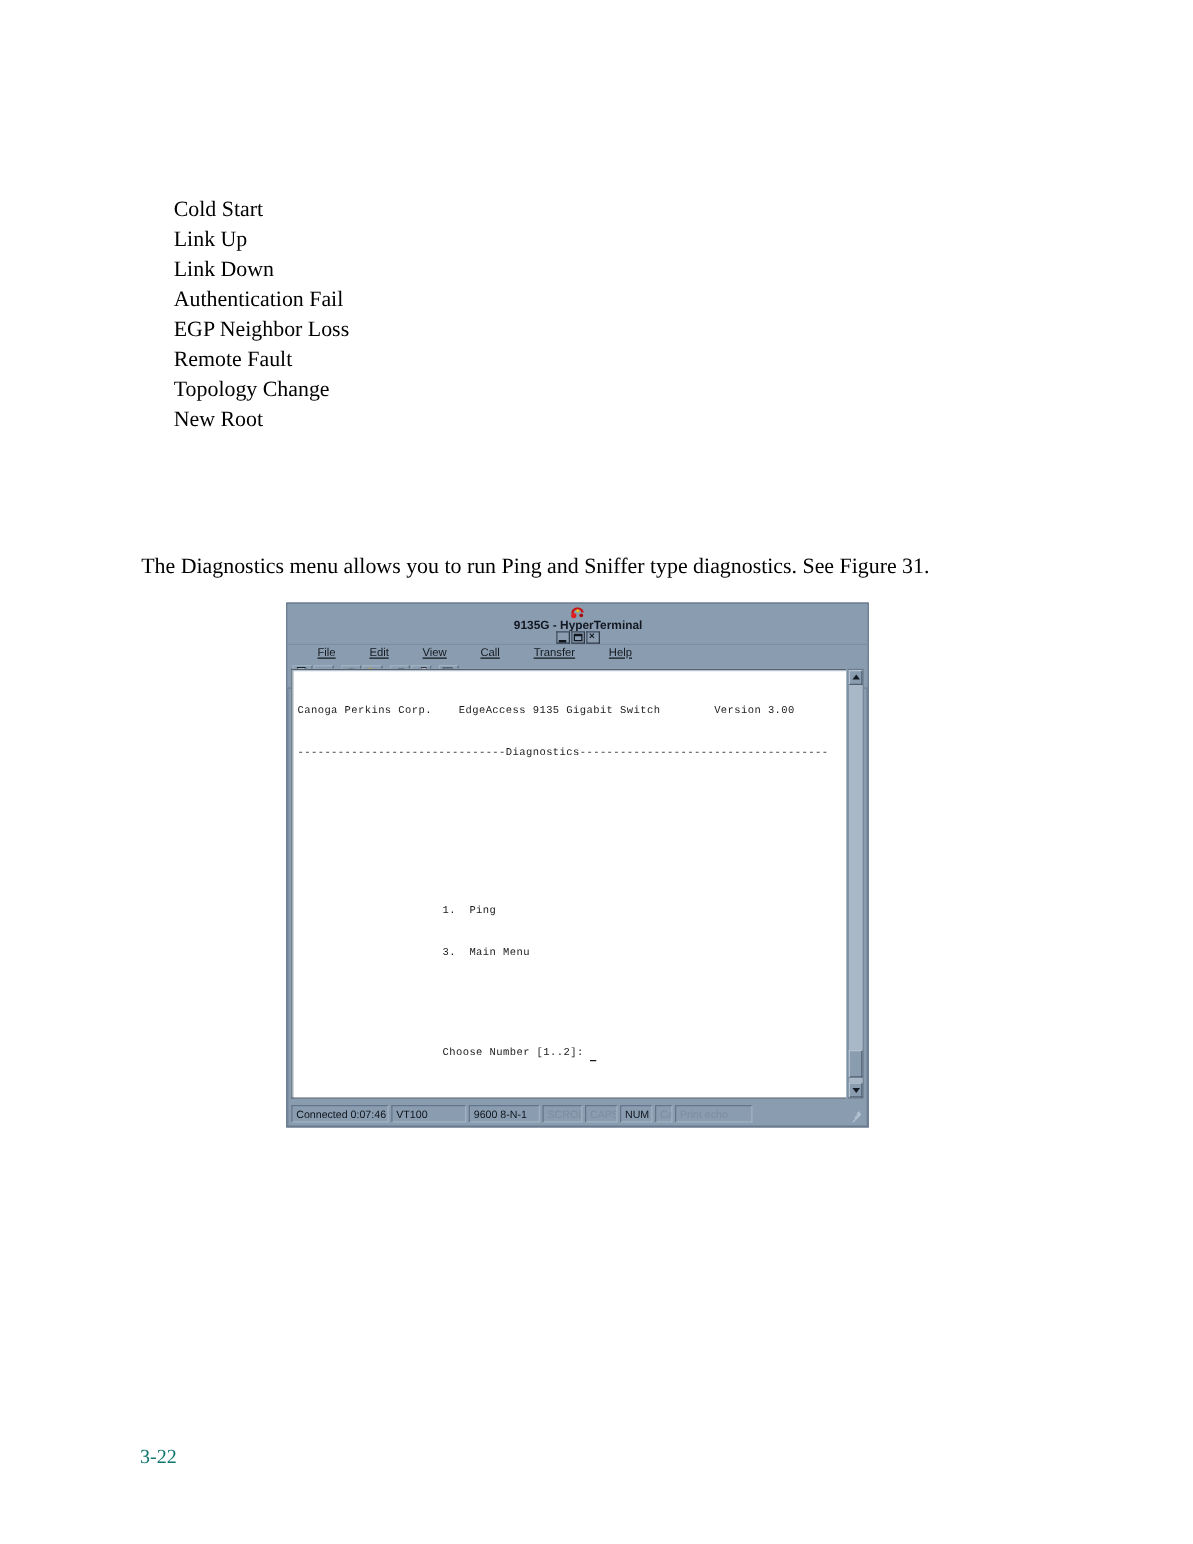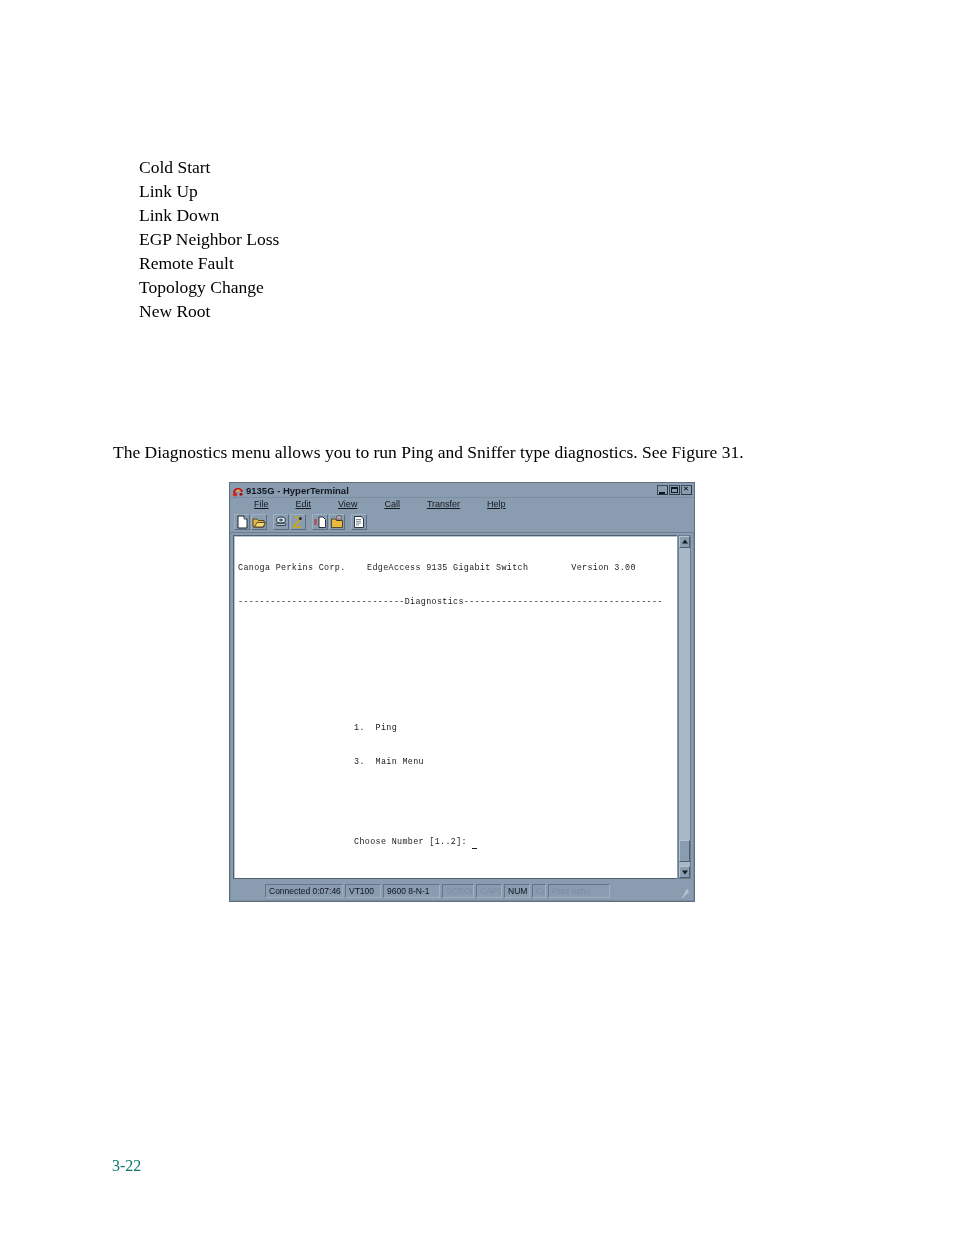--- a/index.html
+++ b/index.html
@@ -61,27 +61,28 @@
     height: 420px;
     background: #8a9cb0;
     border: 1px solid #5e6f82;
     box-sizing: border-box;
     font-family: "Liberation Sans", sans-serif;
     box-shadow: 0 0 0 1px #7a8ca0 inset;
   }
 
   
   .ht-titlebar {
-    height: 15px;
+    height: 33px;
     background: #8a9cb0;
     display: flex;
     align-items: center;
     padding: 0 1px 0 2px;
     box-sizing: border-box;
     border-bottom: 1px solid #7c8ea2;
+    flex-direction: column;
   }
   .ht-title-icon {
     width: 12px;
     height: 12px;
     margin-right: 2px;
     flex: 0 0 auto;
     position: relative;
   }
   .ht-title-text {
     font-family: "Liberation Sans", sans-serif;
@@ -292,22 +293,22 @@
     line-height: 12px;
     color: #0e141c;
     padding: 0 3px;
     margin-right: 2px;
     white-space: nowrap;
     overflow: hidden;
     display: flex;
     align-items: center;
   }
   .sb-cell.dim { color: #7c8da0; }
-  .sb-cell.w-conn { width: 78px; margin-left: 32px; }
-  .sb-cell.w-emu  { width: 36px; }
+  .sb-cell.w-conn { width: 78px; }
+  .sb-cell.w-emu  { width: 60px; }
   .sb-cell.w-baud { width: 57px; }
   .sb-cell.w-ind  { width: 32px; }
   .sb-cell.w-ind2 { width: 26px; }
   .sb-cell.w-cap  { width: 14px; }
   .sb-cell.w-echo { width: 62px; }
   .sb-grip {
     margin-left: auto;
     width: 11px;
     height: 11px;
     position: relative;
@@ -321,20 +322,21 @@
     transform-origin: center;
   }
 </style>
 </head>
 <body>
 
 <div class="doc-list">
   <div class="doc-list-item">Cold Start</div>
   <div class="doc-list-item">Link Up</div>
   <div class="doc-list-item">Link Down</div>
+  <div class="doc-list-item">Authentication Fail</div>
   <div class="doc-list-item">EGP Neighbor Loss</div>
   <div class="doc-list-item">Remote Fault</div>
   <div class="doc-list-item">Topology Change</div>
   <div class="doc-list-item">New Root</div>
 </div>
 
 <div class="doc-para">The Diagnostics menu allows you to run Ping and Sniffer type diagnostics. See Figure 31.</div>
 
 <div class="page-number">3-22</div>
 

